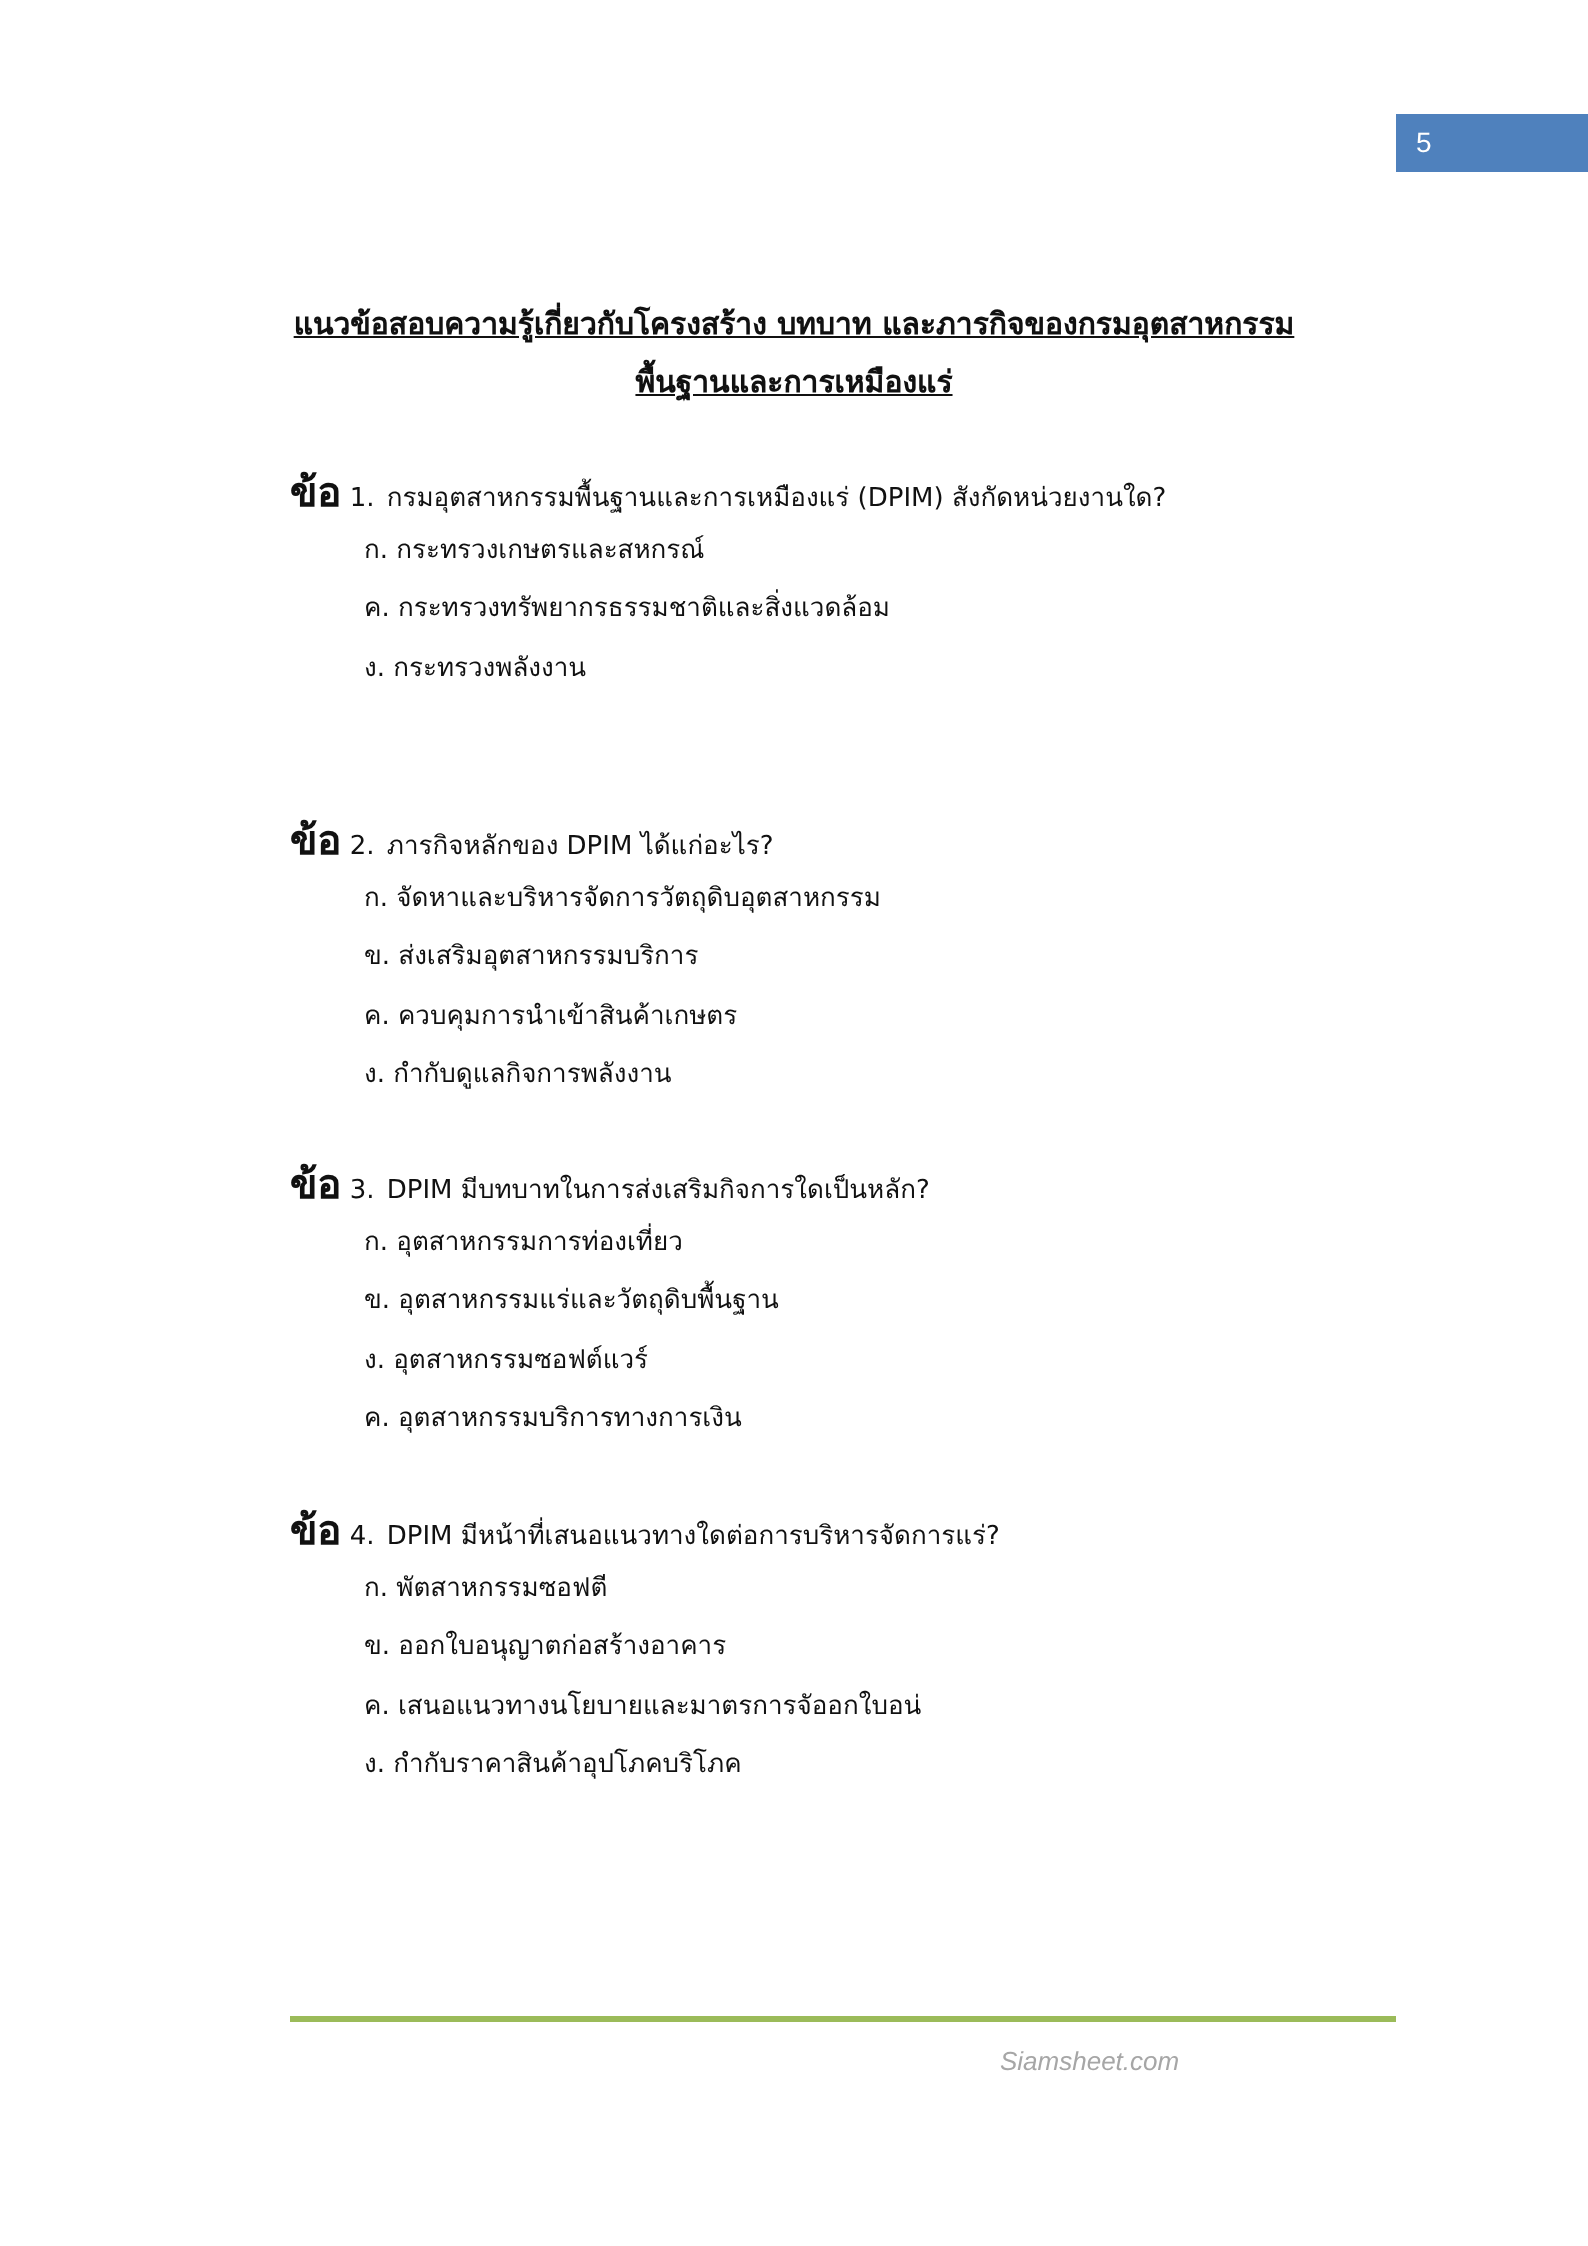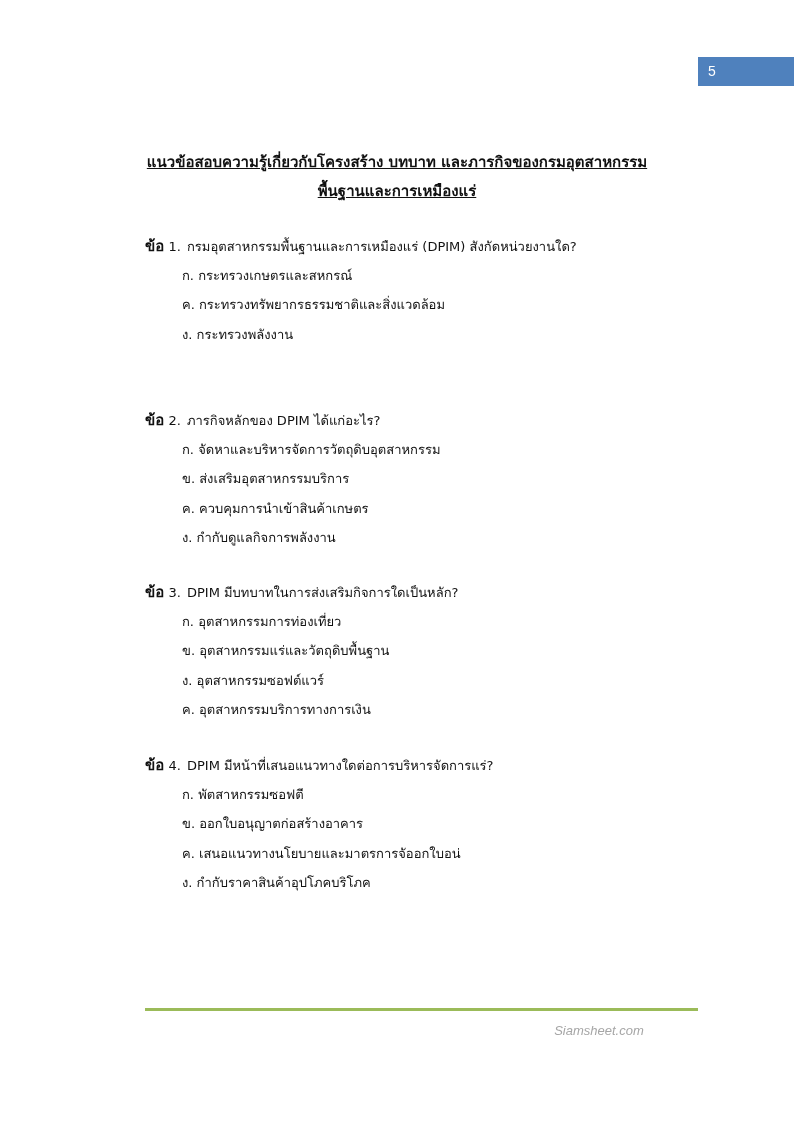--- a/index.html
+++ b/index.html
@@ -6,27 +6,27 @@
     body { width: 794px; height: 1123px; position: relative; overflow: hidden;
            font-family: "DejaVu Sans", "Liberation Sans", sans-serif; color: #111; }
     .page-num { position: absolute; left: 698px; top: 57px; width: 96px; height: 29px;
                 background: #4f81bd; color: #ffffff; font-size: 14px; line-height: 29px;
                 box-sizing: border-box; padding-left: 10px;
                 font-family: "Liberation Sans", sans-serif; }
     .title { position: absolute; left: 100px; width: 594px; top: 148px; text-align: center;
              font-weight: bold; font-size: 15px; line-height: 29px; text-decoration: underline; }
     .q { position: absolute; left: 145px; width: 560px; }
     .q-line { font-size: 13px; height: 20px; line-height: 20px; white-space: nowrap; }
-    .q-label { font-weight: bold; font-size: 15px; }
+    .q-label { font-weight: bold; font-size: 20px; }
     .q-num { font-size: 13px; margin-right: 2px; }
     .opt { font-size: 13px; height: 20px; line-height: 20px; margin-top: 9.6px;
            padding-left: 37px; white-space: nowrap; }
     .rule { position: absolute; left: 145px; top: 1008px; width: 553px; height: 3px;
             background: #9bbb59; }
-    .footer { position: absolute; left: 500px; width: 198px; top: 1023px; text-align: center;
+    .footer { position: absolute; left: 500px; width: 198px; top: 1023px; text-align: left;
               font-size: 13px; color: #a6a6a6; font-style: italic;
               font-family: "Liberation Sans", sans-serif; }
   </style>
 </head>
 <body>
 
 <div class="page-num">
   <span>5</span>
 </div>
 

